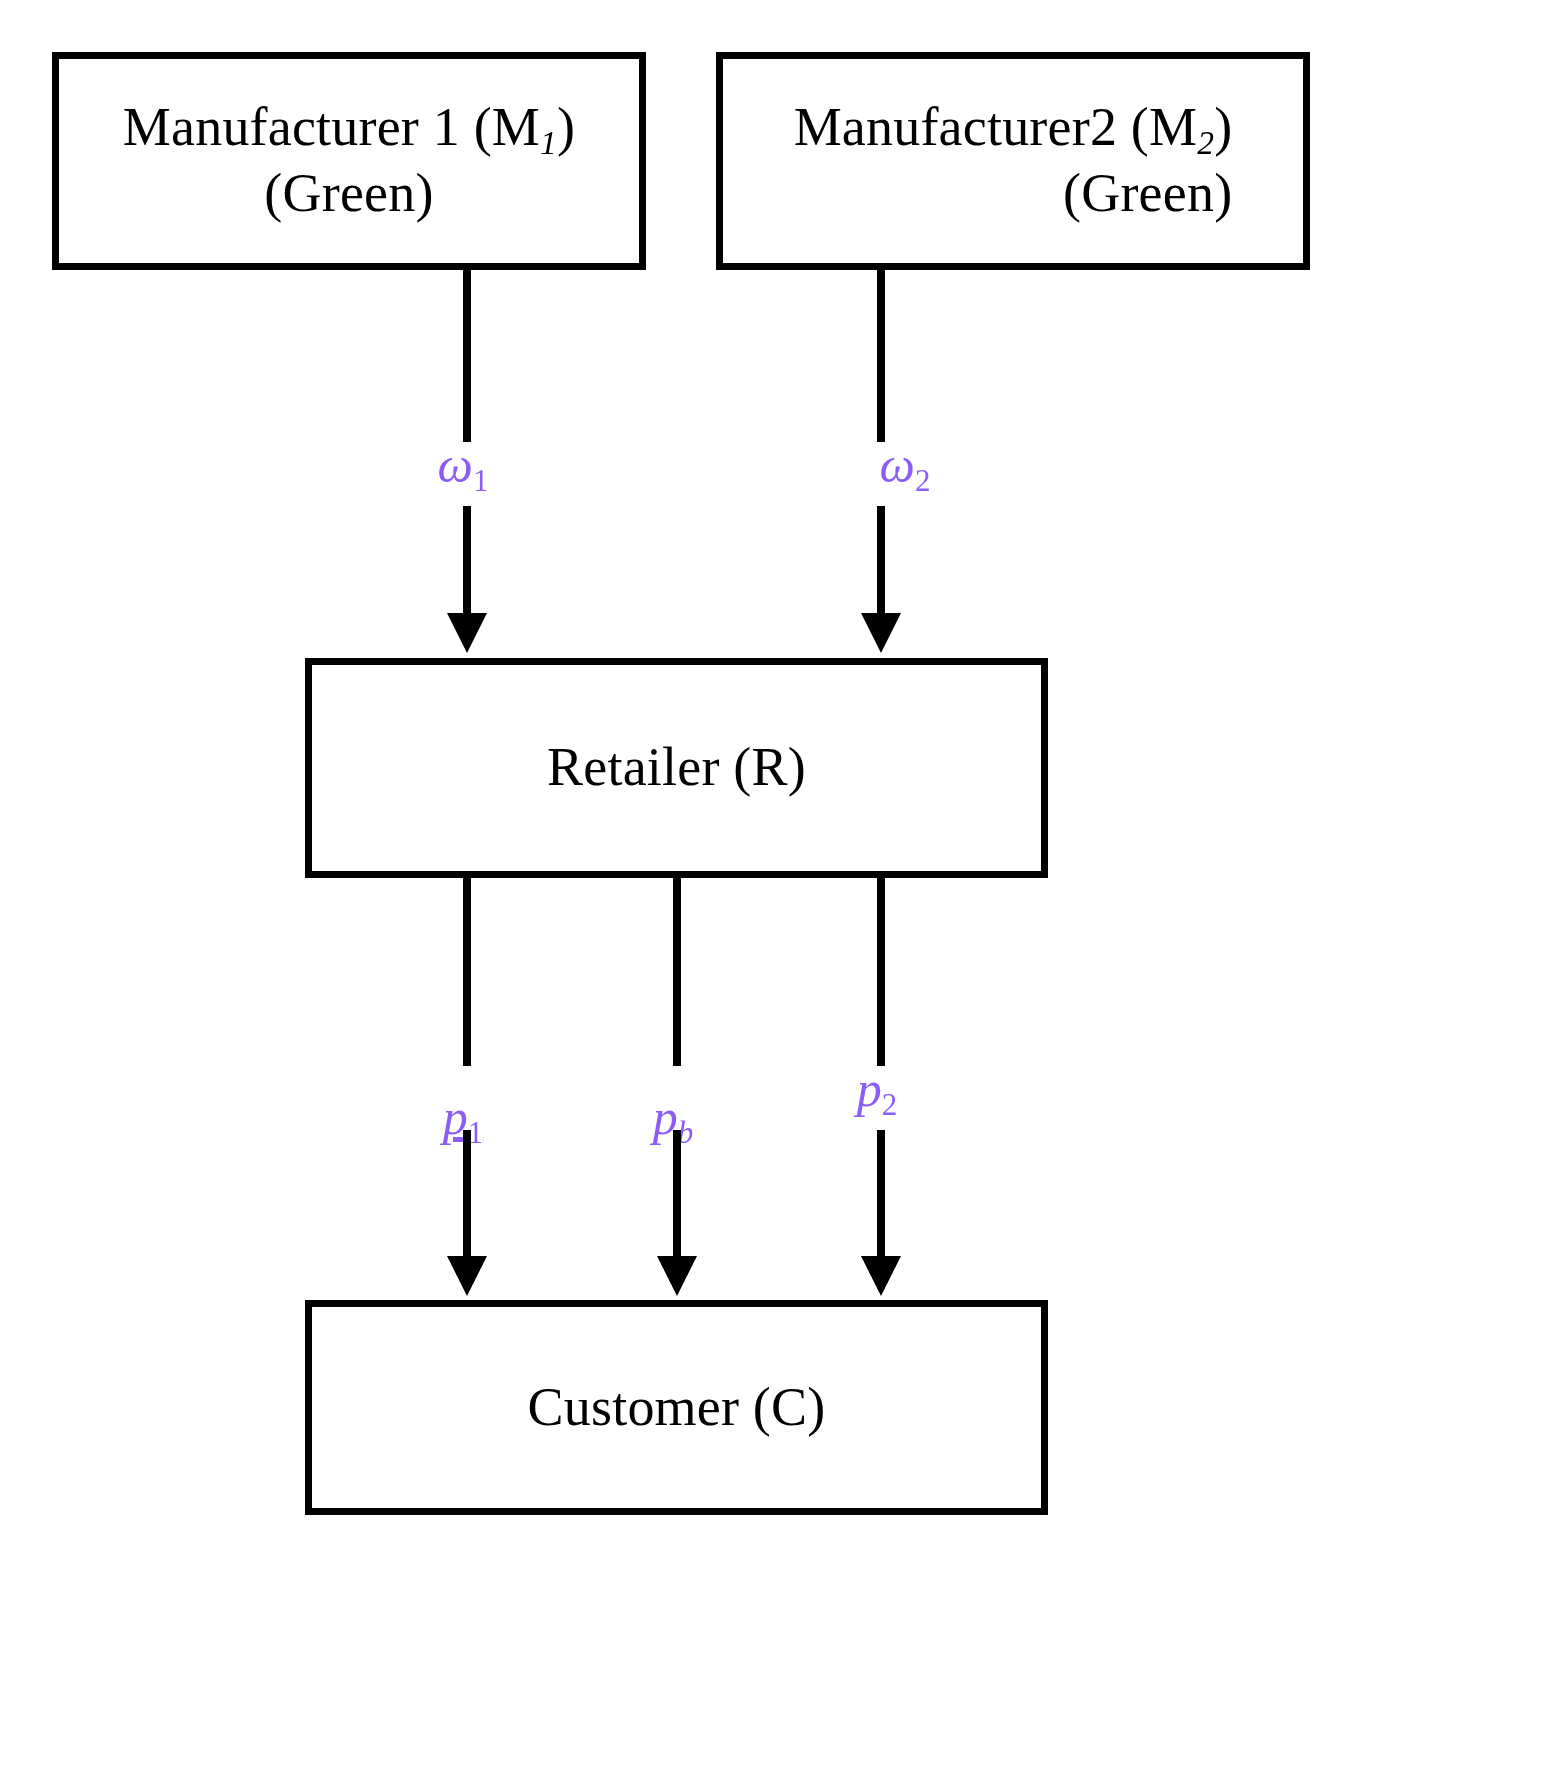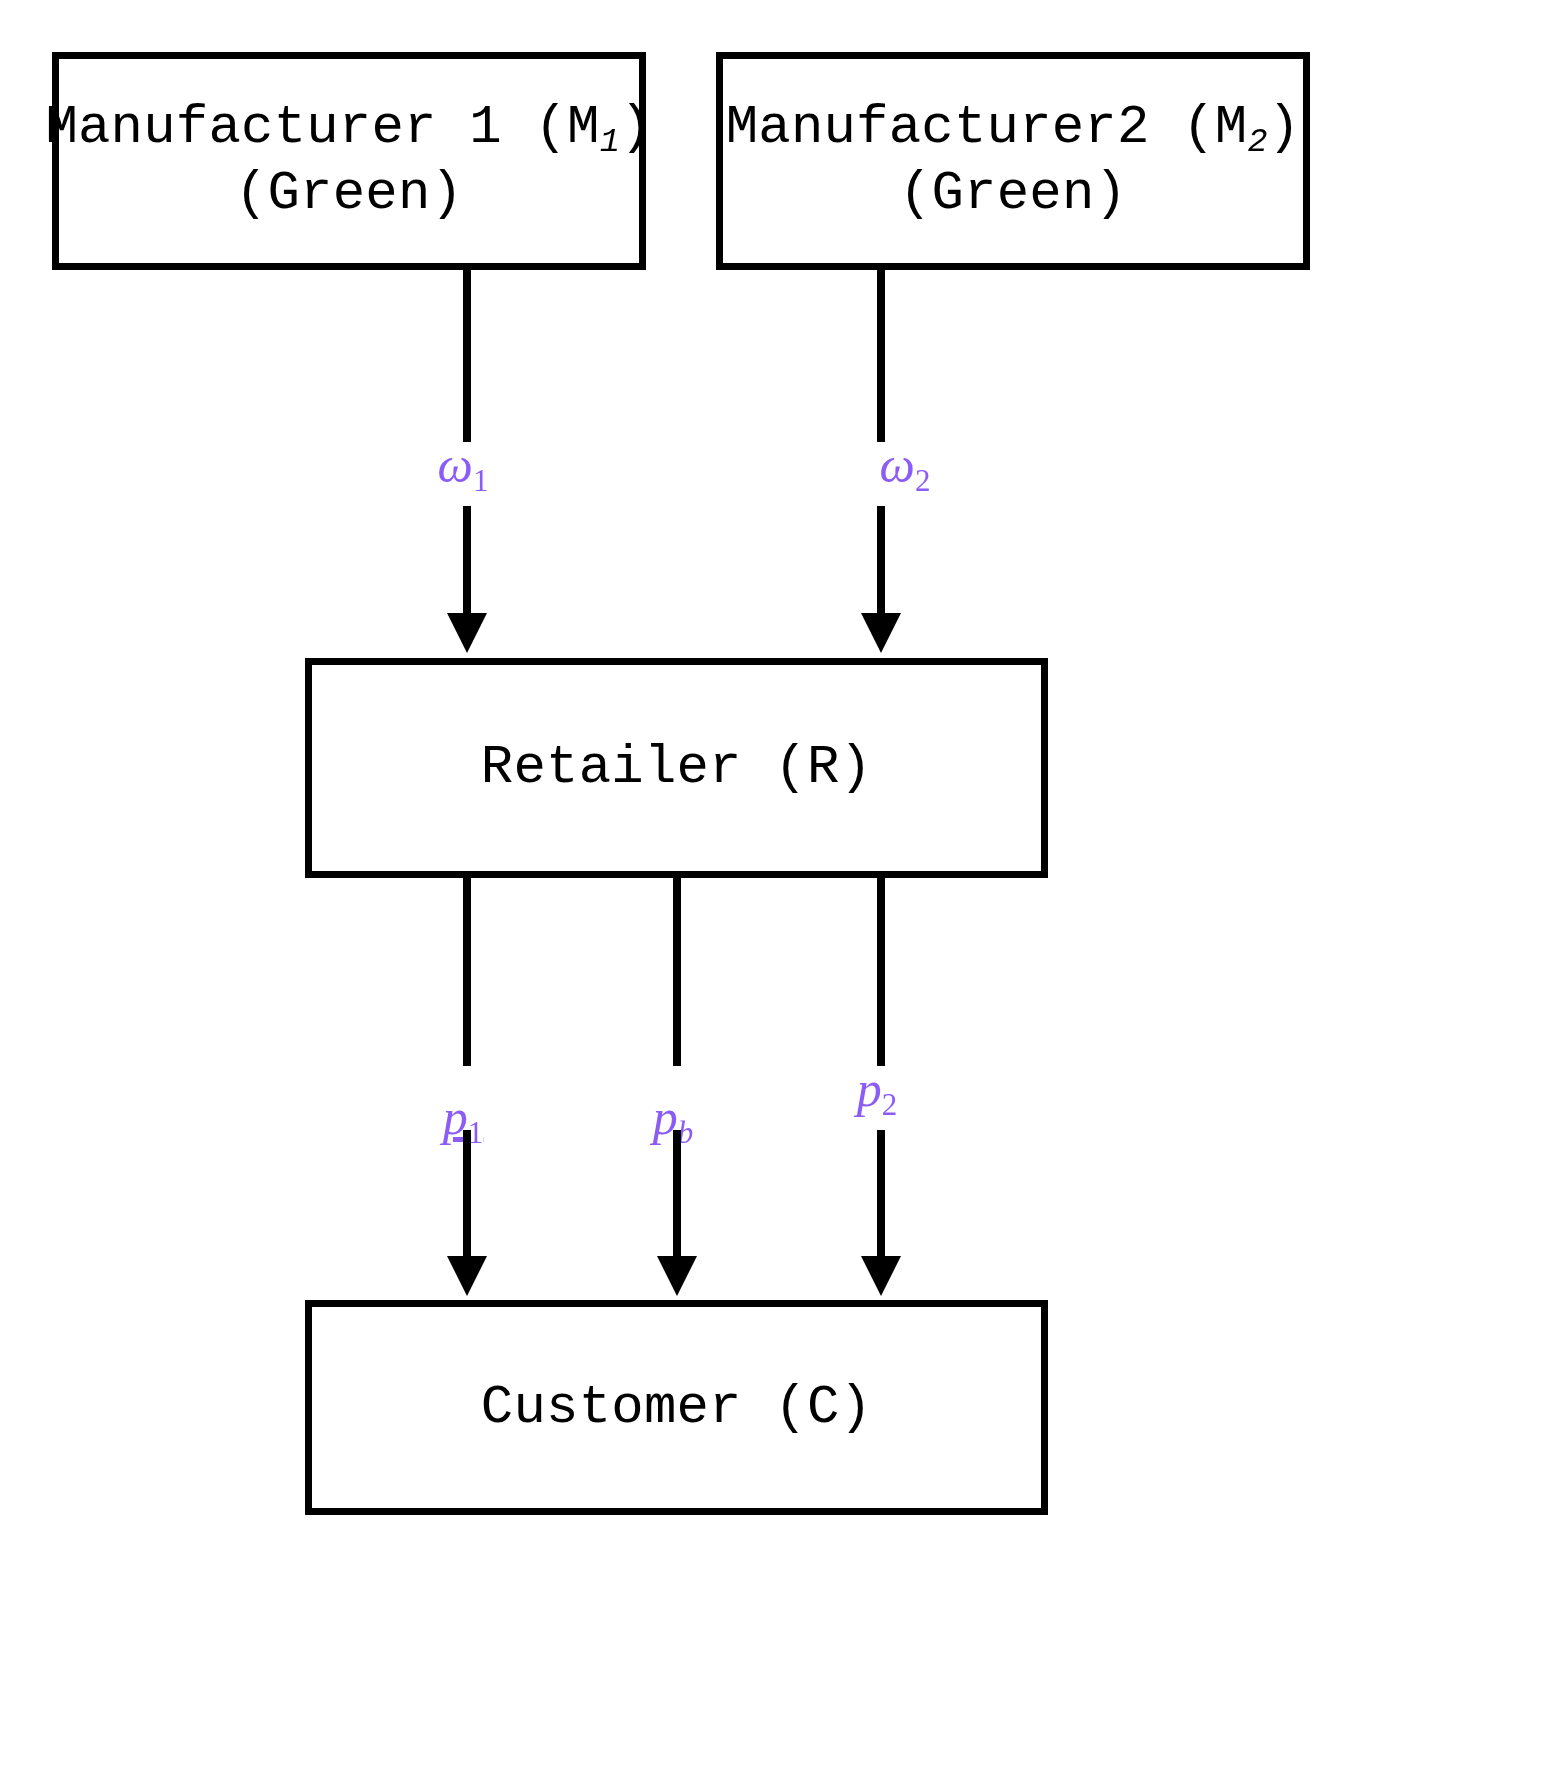--- a/index.html
+++ b/index.html
@@ -19,41 +19,40 @@
   .node-box {
     position: absolute;
     box-sizing: border-box;
     border: 7px solid #000000;
     background: #ffffff;
     display: flex;
     align-items: center;
     justify-content: center;
     text-align: center;
     color: #000000;
-    font-family: Liberation Mono, monospace;
   }
 
   .node-label {
     font-size: 54px;
     line-height: 1.22;
     letter-spacing: 0.2px;
     white-space: nowrap;
   }
 
   sub {
     font-size: 0.62em;
     font-style: italic;
     vertical-align: -0.28em;
     line-height: 0;
   }
   sub.upright { font-style: normal; }
 
   
   #box-m1 { left: 52px;  top: 52px;  width: 594px;  height: 218px; }
-  #box-m2 { left: 716px; top: 52px;  width: 594px;  height: 218px; }
+  #box-m2 { left: 716px; top: 52px;  width: 594px;  height: 218px; text-align: right; }
   #box-r  { left: 305px; top: 658px; width: 743px;  height: 220px; }
   #box-c  { left: 305px; top: 1300px;width: 743px;  height: 215px; }
 
   
   .stem {
     position: absolute;
     width: 8px;
     background: #000000;
   }
 

